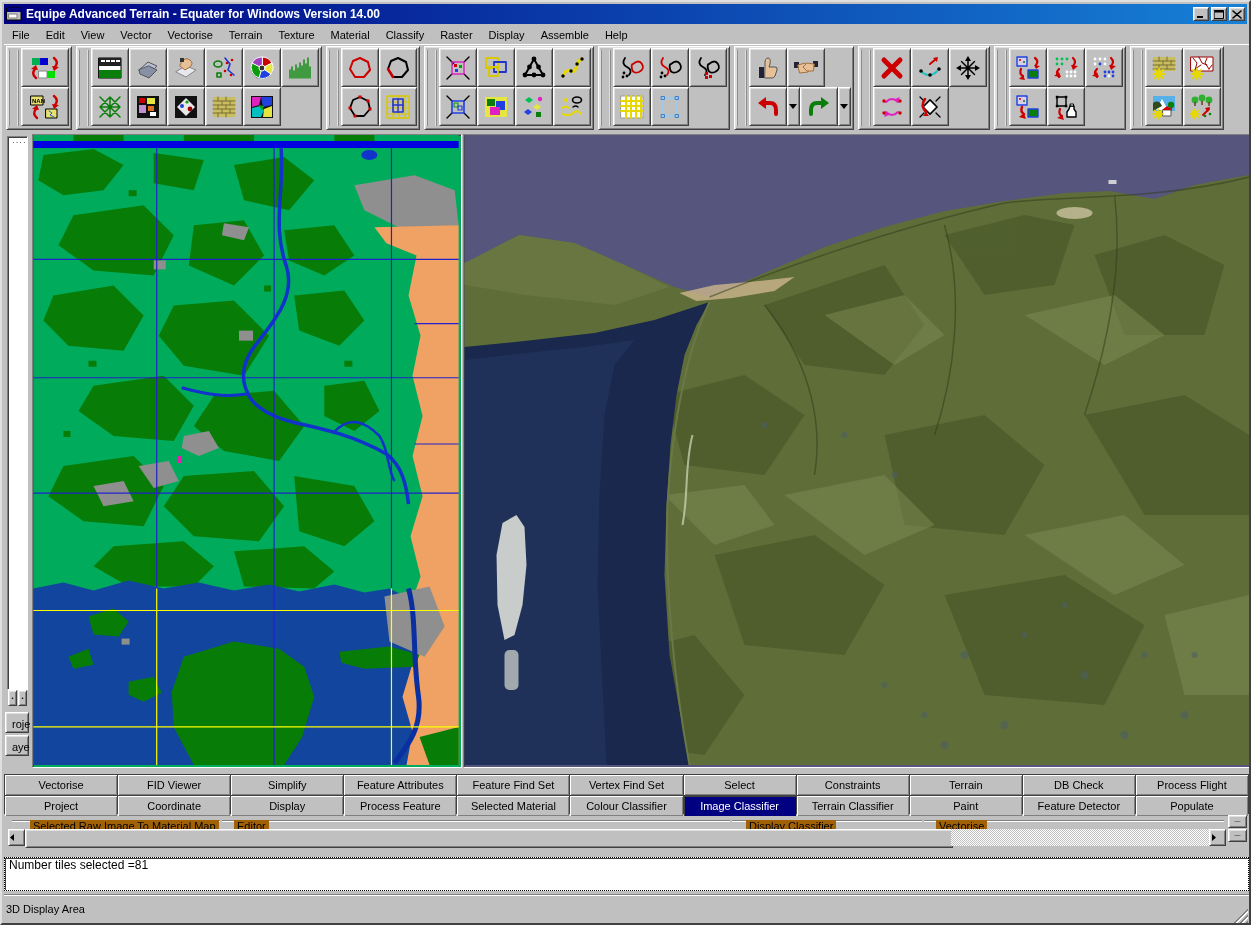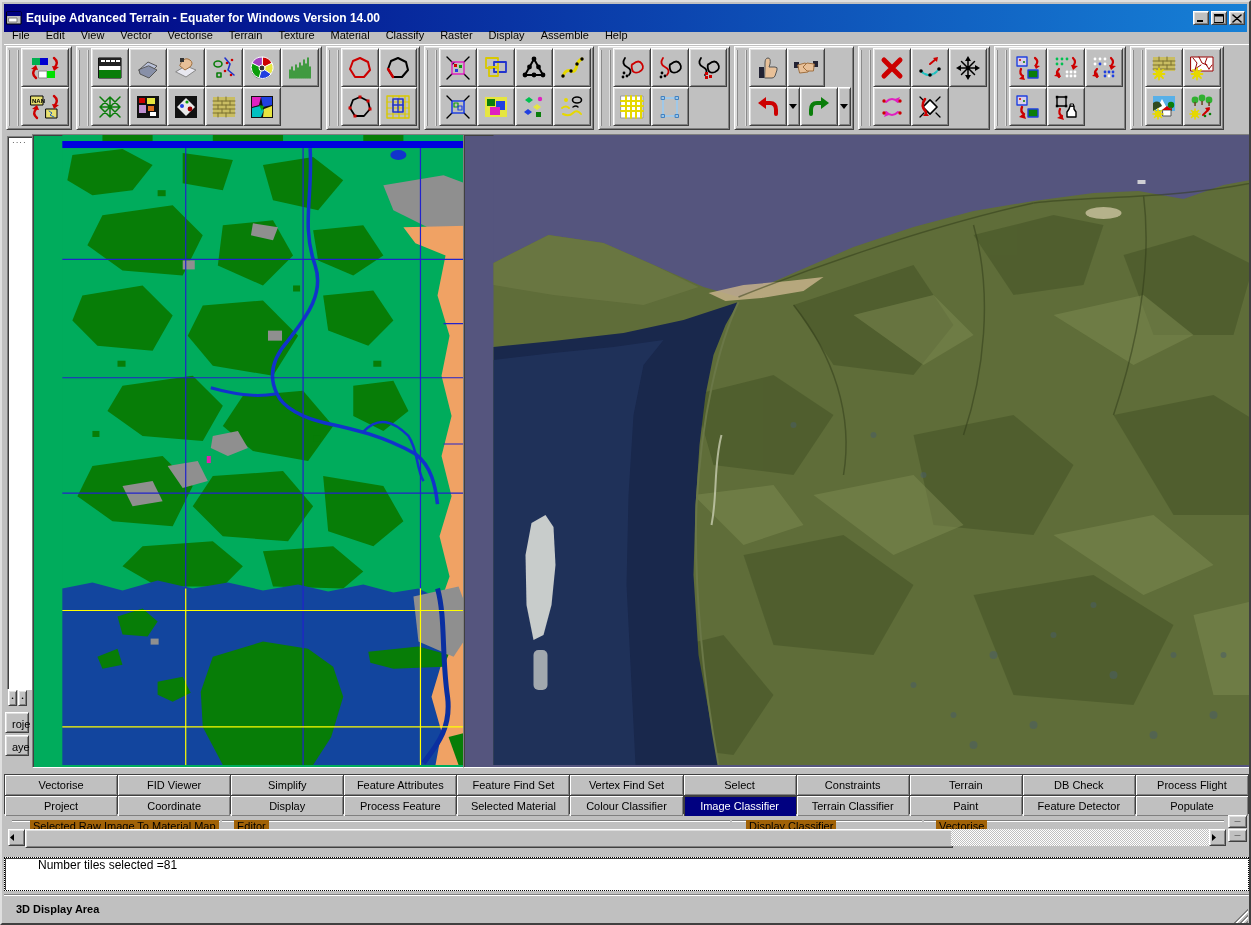--- a/index.html
+++ b/index.html
@@ -1,22 +1,22 @@
 <!DOCTYPE html>
 <html><head>
 <meta charset="utf-8">
 <style>
   html,body{margin:0;padding:0;background:#555;}
   #app{position:relative;width:1251px;height:925px;background:#c0c0c0;
        font-family:"Liberation Sans",sans-serif;font-size:11px;color:#000;
        border:2px solid;border-color:#dfdfdf #404040 #404040 #dfdfdf;box-sizing:border-box;overflow:hidden;}
   .r{border:1px solid;border-color:#ffffff #404040 #404040 #ffffff;box-shadow:inset 1px 1px 0 #dfdfdf,inset -1px -1px 0 #808080;background:#c0c0c0;}
-  .s{border:1px solid;border-color:#808080 #ffffff #ffffff #808080;box-shadow:inset 1px 1px 0 #404040;padding-left:29px;}
+  .s{border:1px solid;border-color:#808080 #ffffff #ffffff #808080;box-shadow:inset 1px 1px 0 #404040;}
   
-  .titlebar{position:absolute;left:2px;top:2px;width:1243px;height:28px;
+  .titlebar{position:absolute;left:2px;top:2px;width:1243px;height:20px;
     background:linear-gradient(90deg,#000082,#1680d6);display:flex;align-items:center;padding:0 2px;box-sizing:border-box;}
   .titlebar .txt{color:#fff;font-weight:bold;font-size:12px;margin-left:4px;flex:1;white-space:nowrap;}
   .wbtn{width:16px;height:14px;margin-left:2px;display:flex;align-items:center;justify-content:center;padding:0;}
   
   .menubar{position:absolute;left:2px;top:24px;width:1243px;height:17px;display:flex;align-items:center;gap:0;text-align:right;}
   .mi{padding:2px 8px;cursor:default;}
   
   .toolbar{position:absolute;left:2px;top:42px;width:1245px;height:88px;display:flex;align-items:flex-start;border-top:1px solid #fff;}
   .tgrp{margin:1px 2px;padding:1px 2px 1px 1px;display:flex;}
   .grip{width:7px;margin:2px 2px 2px 0;border-left:2px ridge #dfdfdf;border-right:2px ridge #dfdfdf;height:76px;}
@@ -51,21 +51,21 @@
   .sbtn{position:absolute;top:0;width:17px;height:17px;font-size:7px;line-height:15px;text-align:center;padding:0;}
   .thumb{position:absolute;left:17px;top:0;width:926px;height:17px;}
   .track{position:absolute;left:943px;top:0;width:258px;height:17px;
      background:#c0c0c0;background-image:linear-gradient(45deg,#fff 25%,transparent 25%,transparent 75%,#fff 75%),linear-gradient(45deg,#fff 25%,transparent 25%,transparent 75%,#fff 75%);background-size:2px 2px;background-position:0 0,1px 1px;}
   .stackb{position:absolute;width:19px;height:13px;padding:0;font-size:6px;line-height:11px;text-align:center;}
   
   .msgbox{position:absolute;left:2px;top:855px;width:1245px;height:34px;background:#fff;border:1px dotted #000;box-sizing:border-box;overflow:hidden;}
   .msgline{padding:0 4px;height:15px;line-height:15px;font-size:12px;white-space:nowrap;}
   
   .statusbar{position:absolute;left:2px;top:892px;width:1245px;height:29px;border-top:1px solid #808080;box-shadow:0 1px 0 #fff inset;}
-  .statustext{position:absolute;left:12px;top:8px;font-size:11px;font-weight:bold;}
+  .statustext{position:absolute;left:2px;top:8px;font-size:11px;}
   .grips{position:absolute;right:1px;bottom:1px;width:14px;height:14px;
      background:linear-gradient(135deg,transparent 50%,#808080 50%,#808080 57%,#fff 57%,#fff 64%,transparent 64%,transparent 71%,#808080 71%,#808080 78%,#fff 78%,#fff 85%,transparent 85%,transparent 92%,#808080 92%);}
 </style>
 </head>
 <body>
 
 <div id="app">
 
   <div class="titlebar">
     <svg class="ic" width="16" height="14" viewBox="0 0 16 14">

